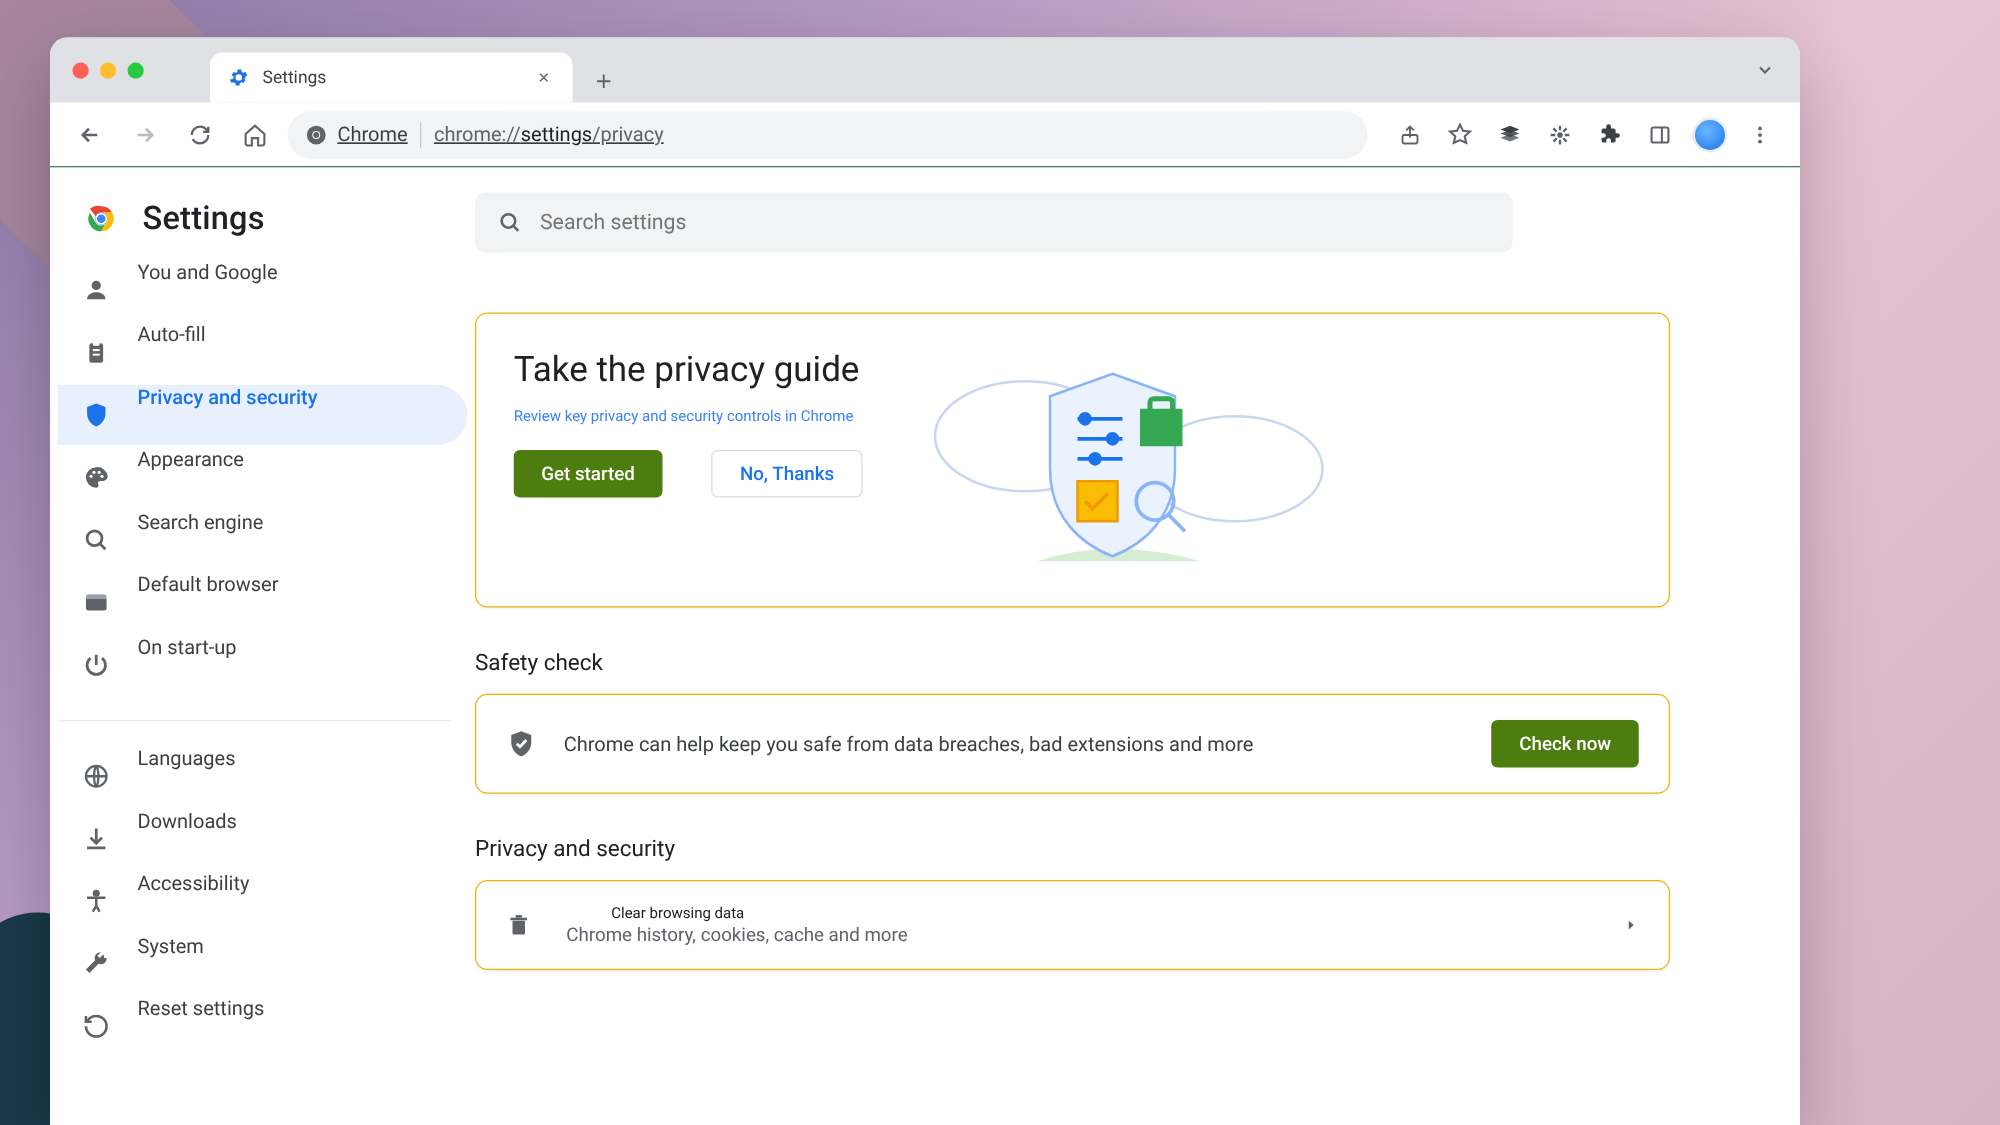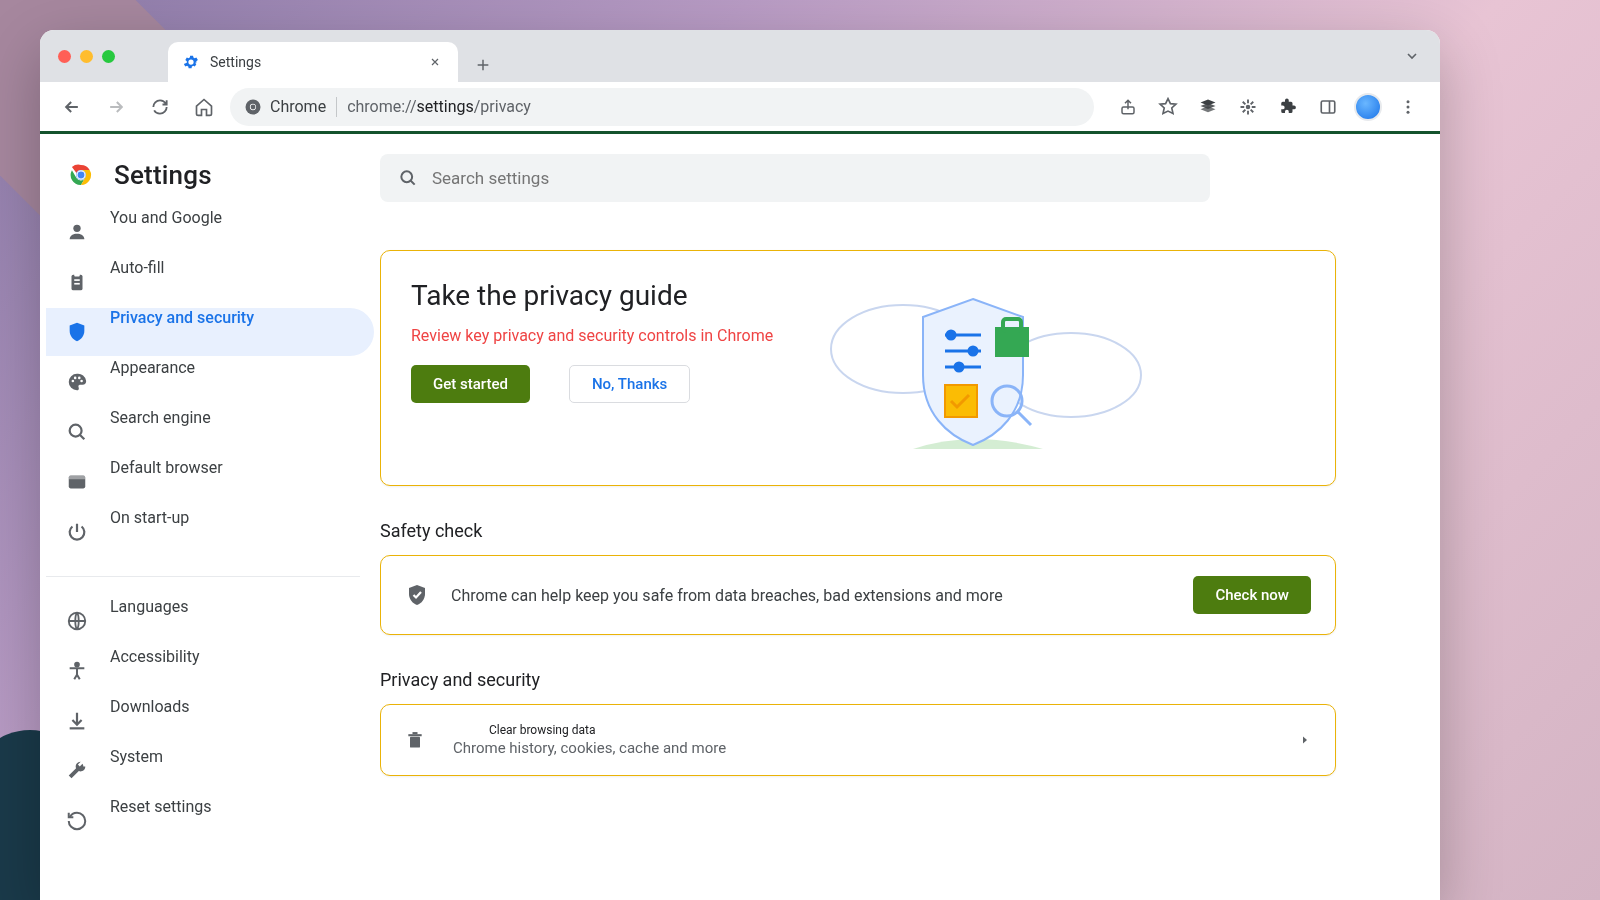--- a/index.html
+++ b/index.html
@@ -34,22 +34,22 @@
     padding:0 14px; gap:10px; font-size:14px; color:#3c4043;
   }
   .tab-icon { width:18px; height:18px; display:flex; align-items:center; justify-content:center; }
   .tab .title { flex:1; }
   .tab-close { width:18px;height:18px;display:flex;align-items:center;justify-content:center;color:#5f6368;border-radius:50%; cursor:pointer;}
   .newtab { width:34px;height:34px;display:flex;align-items:center;justify-content:center;color:#5f6368;margin-left:8px; cursor:pointer;}
   .tabstrip-caret { position:absolute; right:20px; top:18px; color:#5f6368; }
 
   
   .toolbar {
-    height:52px; background:#fff; border-bottom:3px solid #14532d;
-    display:flex; align-items:center; padding:0 14px; gap:8px;
+    height:52px; background:#fff; border-bottom:1px solid #14532d;
+    display:flex; align-items:center; padding:0 14px; gap:8px;text-decoration:underline;
   }
   .tb-btn { width:36px;height:36px;display:flex;align-items:center;justify-content:center;color:#5f6368;border-radius:50%;cursor:pointer; }
   .tb-btn.disabled{ color:#babcbe; }
   .omnibox {
     flex:1; height:38px; background:#f1f3f4; border-radius:19px;
     display:flex; align-items:center; padding:0 14px; gap:10px;
     color:#5f6368; font-size:16px;
   }
   .omni-chip { display:flex; align-items:center; gap:8px; color:#3c4043; }
   .omni-sep { width:1px; height:20px; background:#c4c7c9; }
@@ -92,21 +92,21 @@
     margin:6px 0 48px 0;
   }
   .searchbar input { border:none; background:transparent; font-size:17px; color:#3c4043; outline:none; flex:1; }
 
   .card {
     width:956px; background:#fff; border:1px solid #eab308; border-radius:10px;
     box-shadow:0 1px 2px rgba(60,64,67,.08);
   }
   .promo { display:flex; padding:28px 30px 26px 30px; gap:20px; align-items:stretch; }
   .promo-left h2 { font-size:28px; color:#202124; font-weight:400; margin-bottom:14px; }
-  .promo-left p { font-size:16px; color:#ef4444; margin-bottom:20px; }
+  .promo-left p { font-size:12px; color:#3b82f6; margin-bottom:20px; }
   .btn-row { display:flex; gap:16px; }
   .btn { height:38px; padding:0 22px; border-radius:5px; font-size:15px; font-weight:500; display:flex;align-items:center;cursor:pointer; }
   .btn.primary { background:#4d7c0f; color:#fff; border:none; }
   .btn.secondary { background:#fff; color:#1a73e8; border:1px solid #dadce0;margin-left:23px; }
   .promo-illus { width:360px; flex-shrink:0; display:flex; align-items:center; justify-content:center; }
 
   .section-title { width:830px; font-size:18px; color:#202124; margin:34px 0 14px 0; font-weight:400;}
 
   .safety-row { display:flex; align-items:center; padding:20px 24px; gap:22px; }
   .safety-row .txt { flex:1; font-size:16px; color:#3c4043; }
@@ -341,35 +341,35 @@
           <span class="ic">
               <svg width="22" height="22" viewBox="0 0 24 24" fill="none" stroke="currentColor" stroke-width="2">
                 <circle cx="12" cy="12" r="9"></circle>
                 <path d="M3 12h18M12 3c2.5 3 2.5 15 0 18M12 3c-2.5 3-2.5 15 0 18"></path>
               </svg>
             </span>
           <span>Languages</span>
         </li>
         <li class="side-item">
           <span class="ic">
+              <svg width="22" height="22" viewBox="0 0 24 24" fill="none" stroke="currentColor" stroke-width="2.4">
+                <path d="M12 3v12M7 11l5 5 5-5"></path>
+                <path d="M4 20h16"></path>
+              </svg>
+            </span>
+          <span>Downloads</span>
+        </li>
+        <li class="side-item">
+          <span class="ic">
               <svg width="22" height="22" viewBox="0 0 24 24" fill="none" stroke="currentColor" stroke-width="2.2">
                 <circle cx="12" cy="5" r="2" fill="currentColor"></circle>
                 <path d="M4 9h16M12 9v7M9 21l3-5 3 5"></path>
               </svg>
             </span>
           <span>Accessibility</span>
-        </li>
-        <li class="side-item">
-          <span class="ic">
-              <svg width="22" height="22" viewBox="0 0 24 24" fill="none" stroke="currentColor" stroke-width="2.4">
-                <path d="M12 3v12M7 11l5 5 5-5"></path>
-                <path d="M4 20h16"></path>
-              </svg>
-            </span>
-          <span>Downloads</span>
         </li>
         <li class="side-item">
           <span class="ic">
               <svg width="22" height="22" viewBox="0 0 24 24" fill="currentColor">
                 <path d="M21 7a5 5 0 01-7 5l-8 8-3-3 8-8a5 5 0 015-7l-3 3 2 2 3-3c.6.9 1 2 .9 3z"></path>
               </svg>
             </span>
           <span>System</span>
         </li>
         <li class="side-item">

